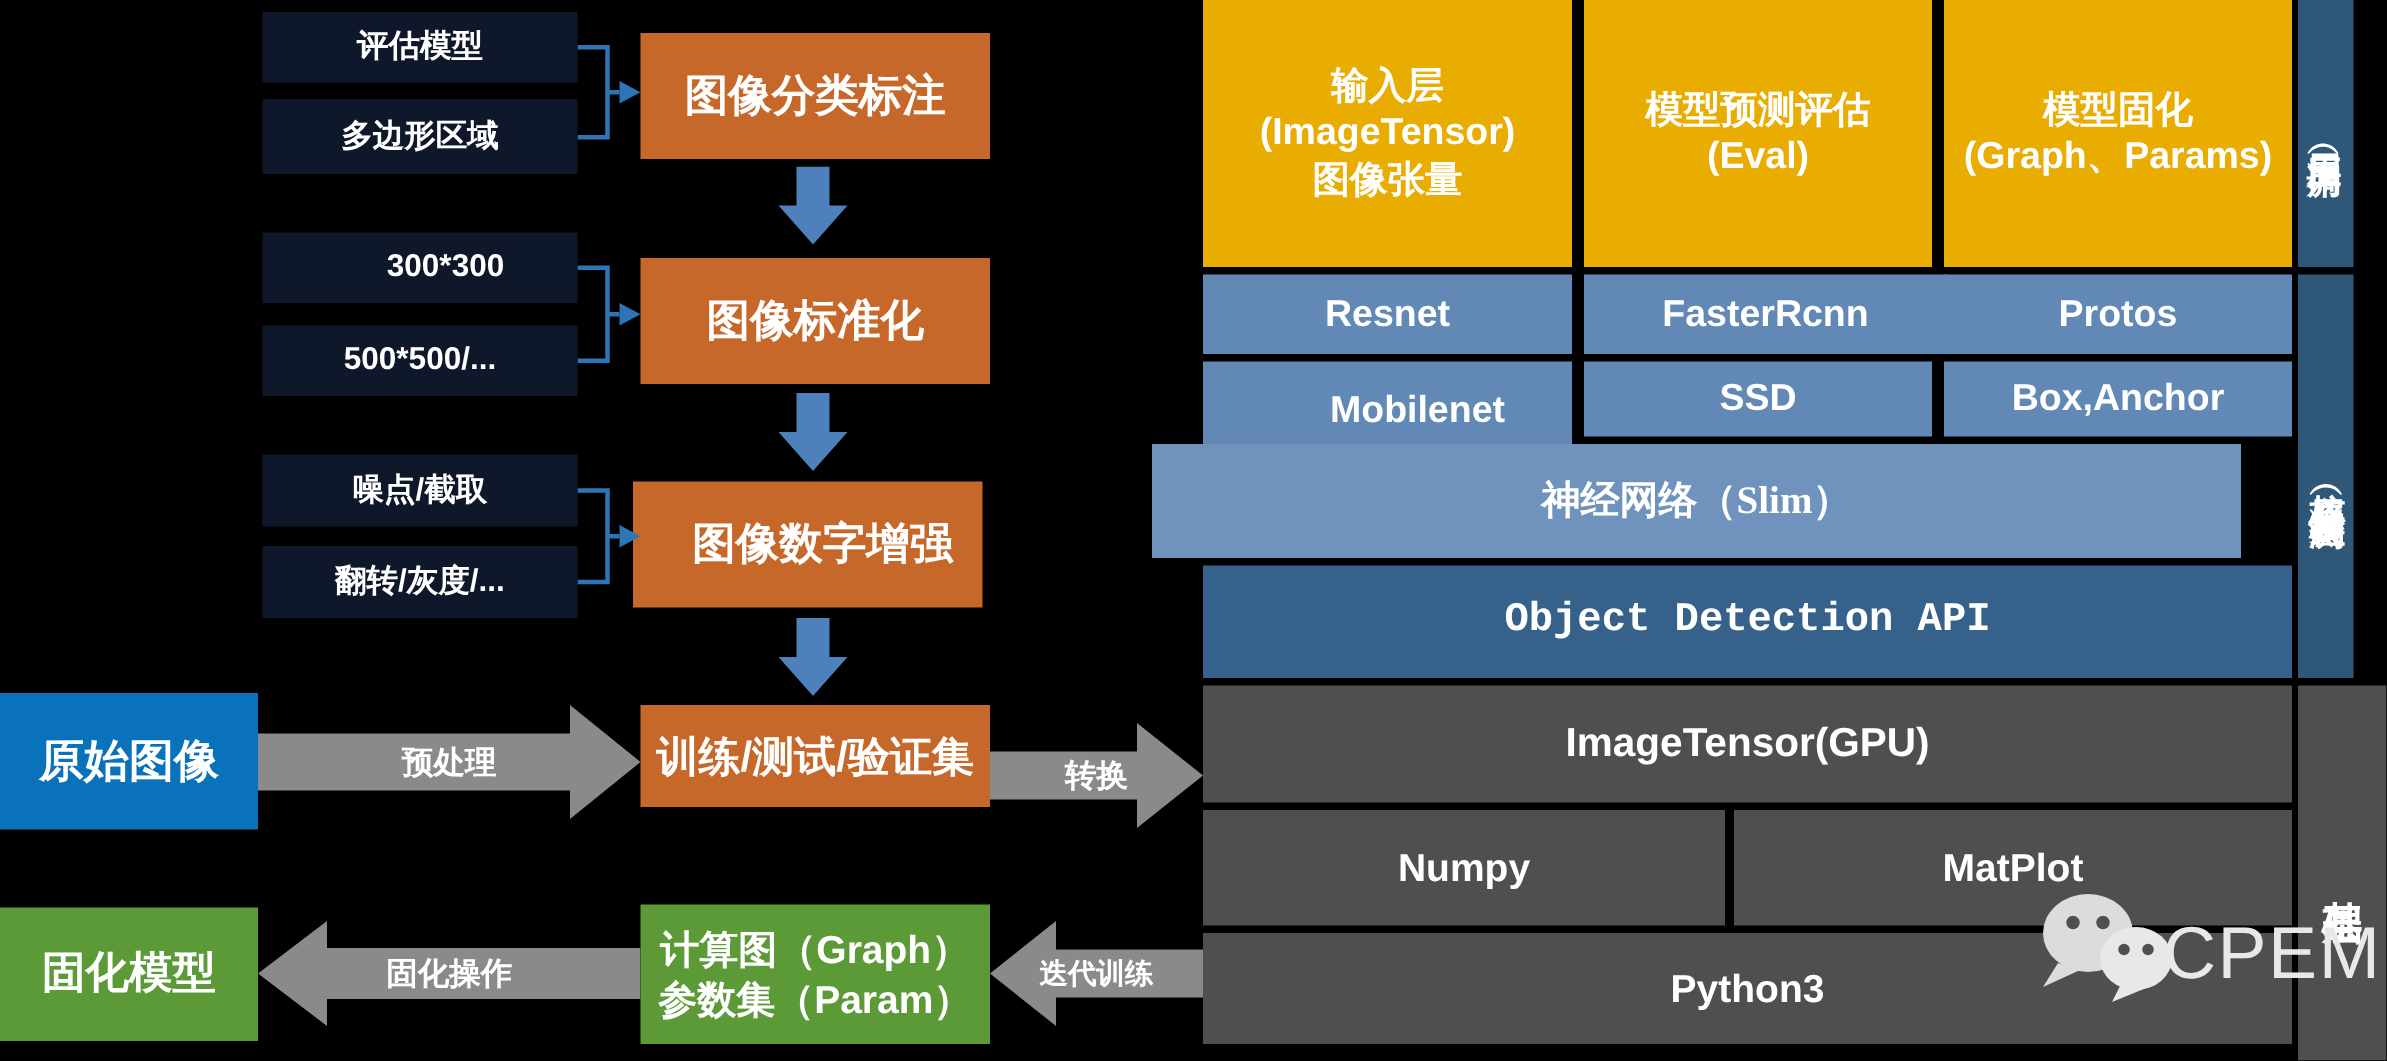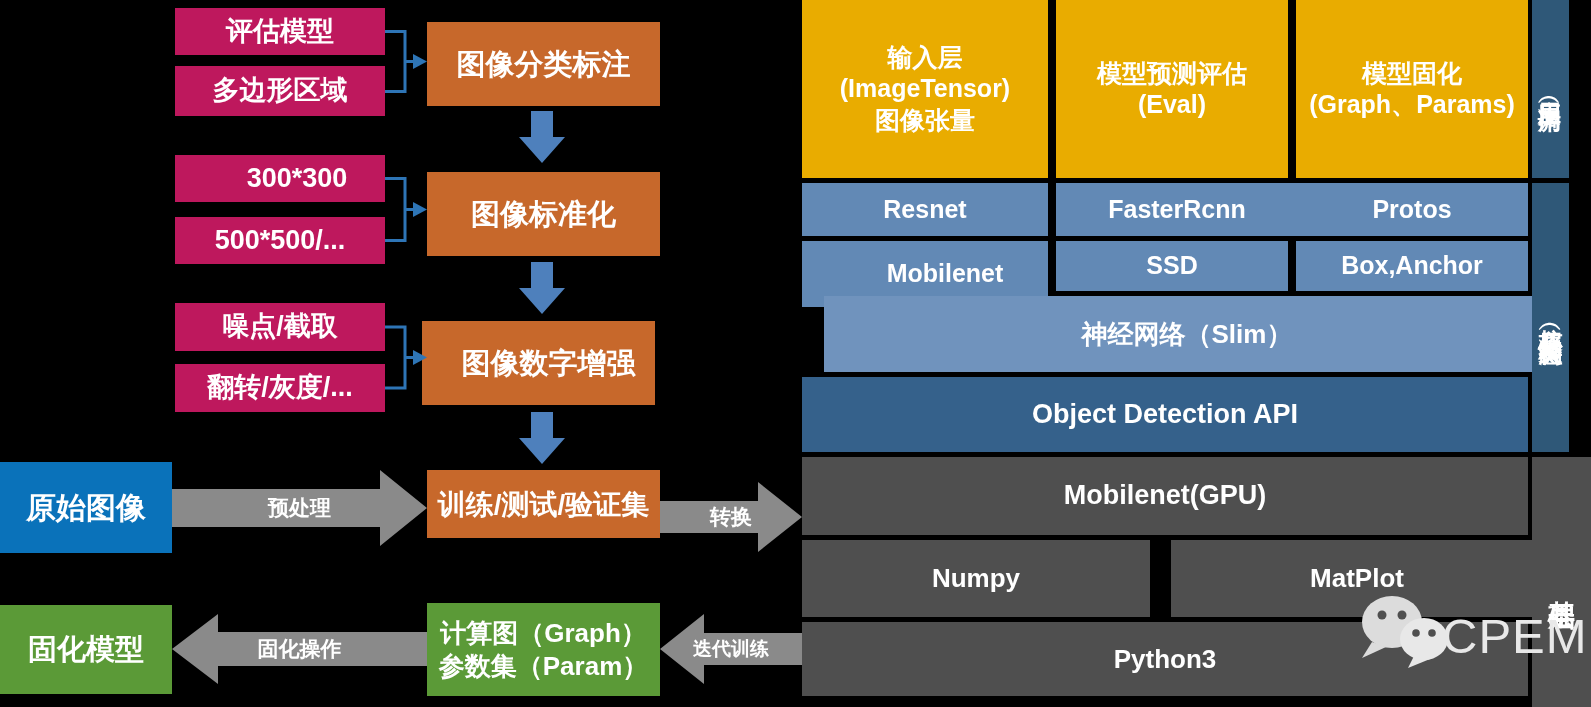--- a/index.html
+++ b/index.html
@@ -7,28 +7,28 @@
   body {
     position:relative; background:#000;
     font-family:"Liberation Sans","DejaVu Sans",sans-serif;
     overflow:hidden; color:#fff;
   }
   .box {
     position:absolute; display:flex; flex-direction:column;
     align-items:center; justify-content:center;
     text-align:center; font-weight:bold; color:#fff; line-height:1.25;
   }
-  .input-box   { background:#be185d; font-size:27px; }
+  .input-box   { background:#0f172a; font-size:21px; }
   .process-box { background:#C7682B; font-size:29px; }
   .src-box     { background:#0A72BA; font-size:30px; }
   .green-box   { background:#5B9A37; font-size:26px; }
   .gold-box    { background:#E9AC00; font-size:25px; }
   .steel-box   { background:#6289B5; font-size:25px; }
   .slim-box    { background:#7093BD; font-size:26px; }
-  .oda-box     { background:#35618B; font-size:27px; }
+  .oda-box     { background:#35618B; font-size:27px;font-family:Liberation Mono, monospace; }
   .gray-box    { background:#4F4F4F; font-size:27px; }
   .strip {
     position:absolute; display:flex; align-items:center; justify-content:center;
     writing-mode:vertical-rl; font-weight:bold; color:#fff; letter-spacing:2px;
   }
   .strip-blue { background:#2F5878; }
   .strip-gray { background:#4F4F4F; }
   .flow-arrow { position:absolute; }
   .flow-arrow svg { position:absolute; left:0; top:0; }
   .flow-arrow .lbl {
@@ -136,28 +136,28 @@
 </div>
 
 <div class="box steel-box" style="left:802px;  top:183px; width:246px; height:53px;">Resnet</div>
 <div class="box steel-box" style="left:1056px; top:183px; width:242px; height:53px;">FasterRcnn</div>
 <div class="box steel-box" style="left:1296px; top:183px; width:232px; height:53px;">Protos</div>
 
 <div class="box steel-box" style="left:802px;  top:241px; width:246px; height:66px;padding-left:40px;">Mobilenet</div>
 <div class="box steel-box" style="left:1056px; top:241px; width:232px; height:50px;">SSD</div>
 <div class="box steel-box" style="left:1296px; top:241px; width:232px; height:50px;">Box,Anchor</div>
 
-<div class="box slim-box" style="left:824px; top:296px; width:726px; height:76px;">神经网络（Slim）</div>
+<div class="box slim-box" style="left:768px; top:296px; width:726px; height:76px;font-family:Liberation Serif, serif;">神经网络（Slim）</div>
 
 <div class="box oda-box" style="left:802px; top:377px; width:726px; height:75px;">Object Detection API</div>
 
-<div class="box gray-box" style="left:802px; top:457px; width:726px; height:78px;">Mobilenet(GPU)</div>
+<div class="box gray-box" style="left:802px; top:457px; width:726px; height:78px;">ImageTensor(GPU)</div>
 
 <div class="box gray-box" style="left:802px;  top:540px; width:348px; height:77px; font-size:26px;">Numpy</div>
-<div class="box gray-box" style="left:1156px; top:540px; width:372px; height:77px; font-size:26px;margin-left:15px;">MatPlot</div>
+<div class="box gray-box" style="left:1156px; top:540px; width:372px; height:77px; font-size:26px;">MatPlot</div>
 
 <div class="box gray-box" style="left:802px; top:622px; width:726px; height:74px; font-size:26px;">Python3</div>
 
 <div class="strip strip-blue" style="left:1532px; top:0; width:37px; height:178px; font-size:23px;">应用层（调用）</div>
 <div class="strip strip-blue" style="left:1532px; top:183px; width:37px; height:269px; font-size:24px;">核心层（分类检测）</div>
 <div class="strip strip-gray" style="left:1532px; top:457px; width:59px; height:250px; font-size:27px;">基础层</div>
 
 <svg class="wechat" width="100" height="76" viewBox="0 0 100 76">
   <ellipse cx="40" cy="30" rx="30" ry="26" fill="#DCDCDC"></ellipse>
   <polygon points="20,50 10,66 34,55" fill="#DCDCDC"></polygon>

